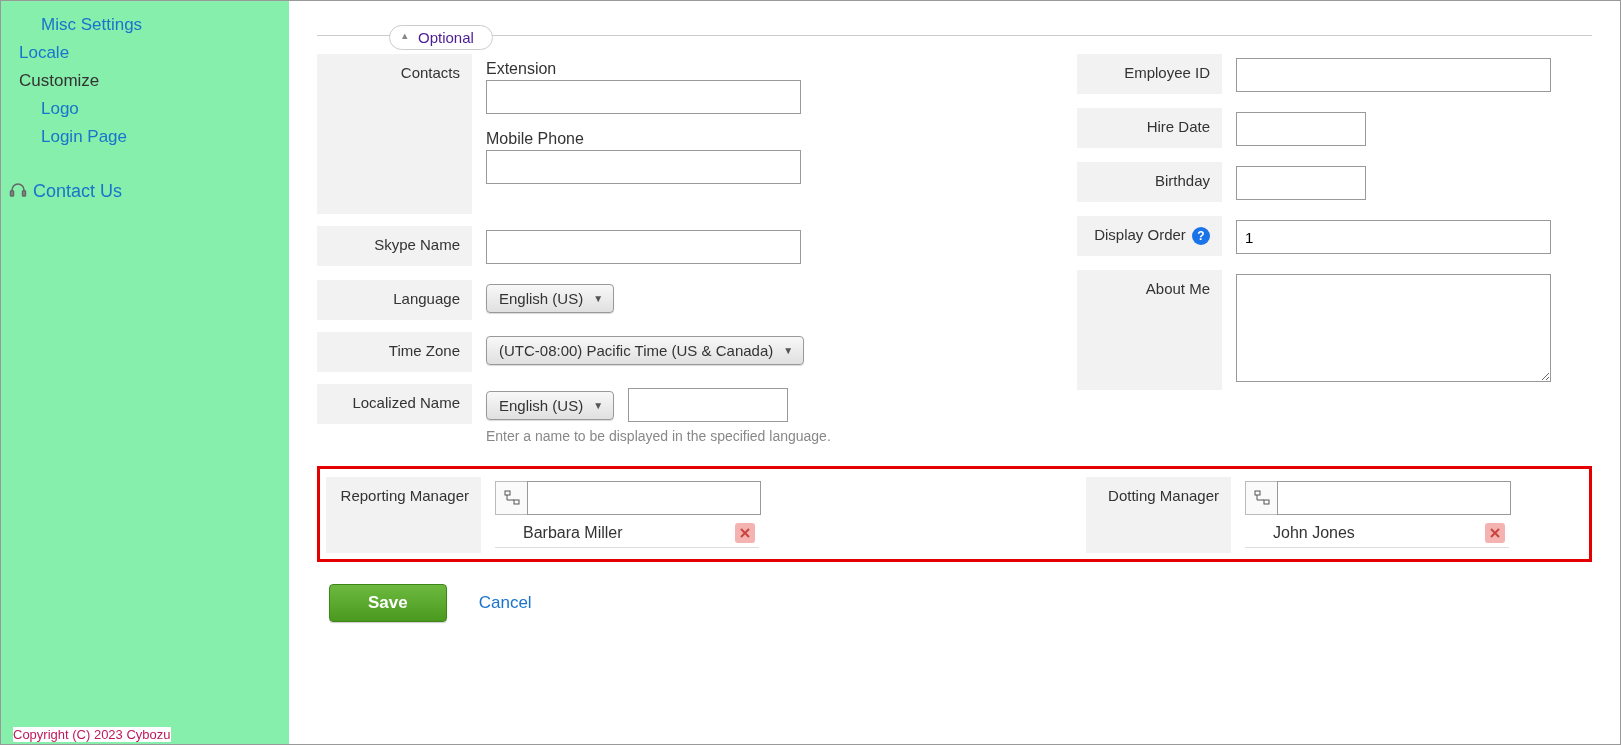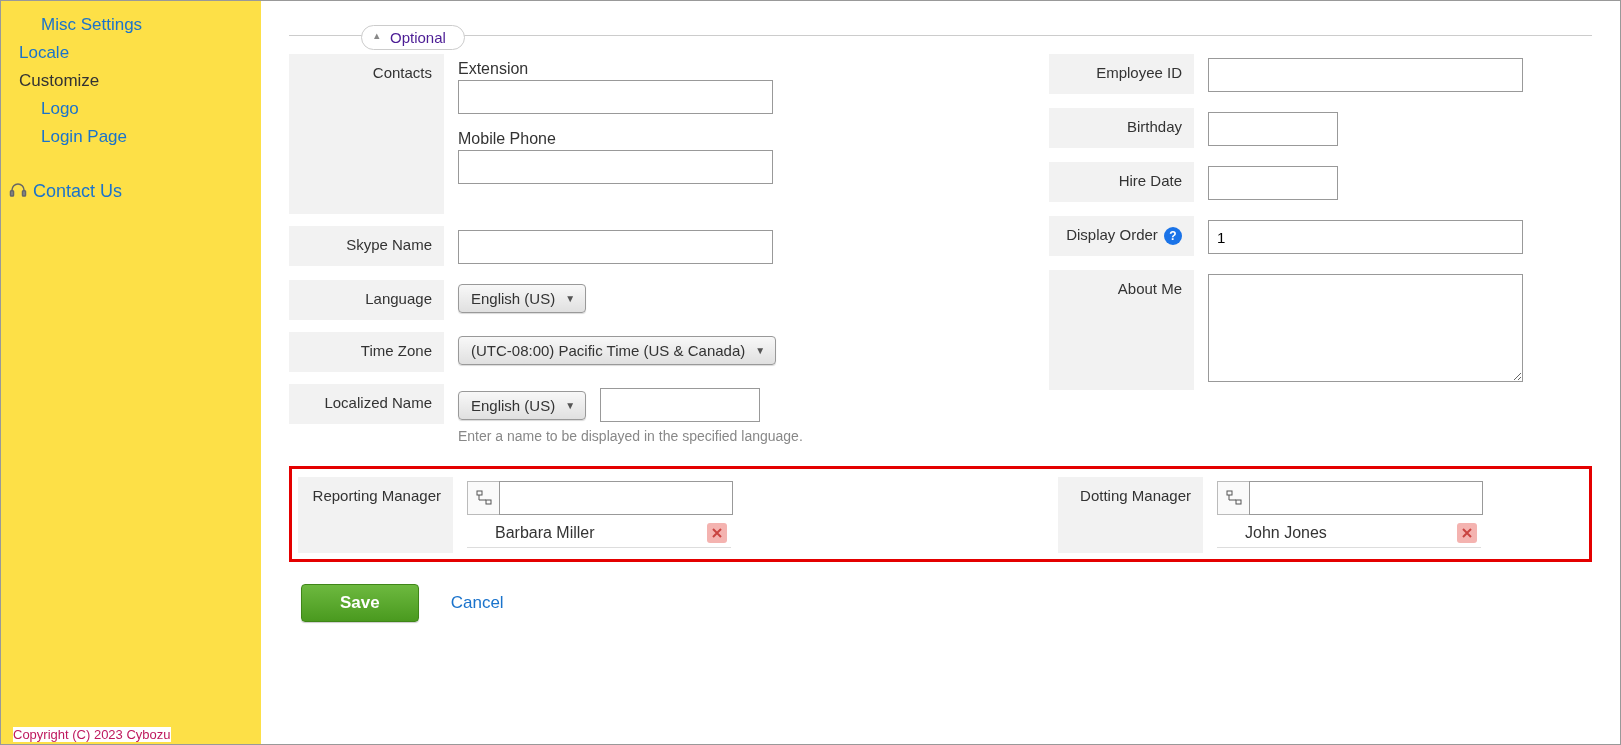--- a/index.html
+++ b/index.html
@@ -1,18 +1,18 @@
 <!DOCTYPE html>
 <html><head>
 <meta charset="utf-8">
 <style>
 * { box-sizing: border-box; margin: 0; padding: 0; }
 body { font-family: "Segoe UI", Arial, sans-serif; font-size: 15px; color: #333; background: #fff; }
 .container { display: flex; width: 1621px; height: 745px; border: 1px solid #999; position: relative; }
-.sidebar { width: 260px; background: #fde047; padding: 10px 0 0 18px; }
+.sidebar { width: 288px; background: #86efac; padding: 10px 0 0 18px; }
 .sidebar a { display: block; color: #1a73cc; text-decoration: none; padding: 4px 0; font-size: 17px; }
 .sidebar .nested { padding-left: 22px; }
 .sidebar .section { color: #333; font-size: 17px; padding: 4px 0; }
 .sidebar .contact-row { margin-top: 26px; display: flex; align-items: center; gap: 6px; margin-left: -10px; }
 .sidebar .contact-row a { font-size: 18px; }
 .headset-icon { width: 18px; height: 18px; }
 .main { flex: 1; padding: 0 28px 0 28px; position: relative; overflow: hidden; }
 .fieldset-wrap { position: relative; margin-top: 24px; }
 .fieldset-line { border-top: 1px solid #ccc; position: absolute; top: 10px; left: 0; right: 0; }
 .fieldset-badge { position: relative; display: inline-block; background: #fff; border: 1px solid #ccc; border-radius: 14px; padding: 3px 18px 3px 28px; font-size: 15px; color: #4c1d95; margin-left: 72px; }
@@ -135,25 +135,25 @@
           </div>
         </div>
       </div>
 
       <div class="col-right">
         <div class="frow">
           <div class="flabel">Employee ID</div>
           <div class="fcontent"><input type="text" class="in-lg" value="" style=""></div>
         </div>
         <div class="frow">
+          <div class="flabel">Hire Date</div>
+          <div class="fcontent"><input type="text" class="in-md" value="" style=""></div>
+        </div>
+        <div class="frow">
           <div class="flabel">Birthday</div>
-          <div class="fcontent"><input type="text" class="in-md" value="" style=""></div>
-        </div>
-        <div class="frow">
-          <div class="flabel">Hire Date</div>
           <div class="fcontent"><input type="text" class="in-md" value="" style=""></div>
         </div>
         <div class="frow">
           <div class="flabel">
             <span>Display Order</span>
             <span class="help-icon">?</span>
           </div>
           <div class="fcontent"><input type="text" class="in-lg" value="1" style=""></div>
         </div>
         <div class="frow about-row">

